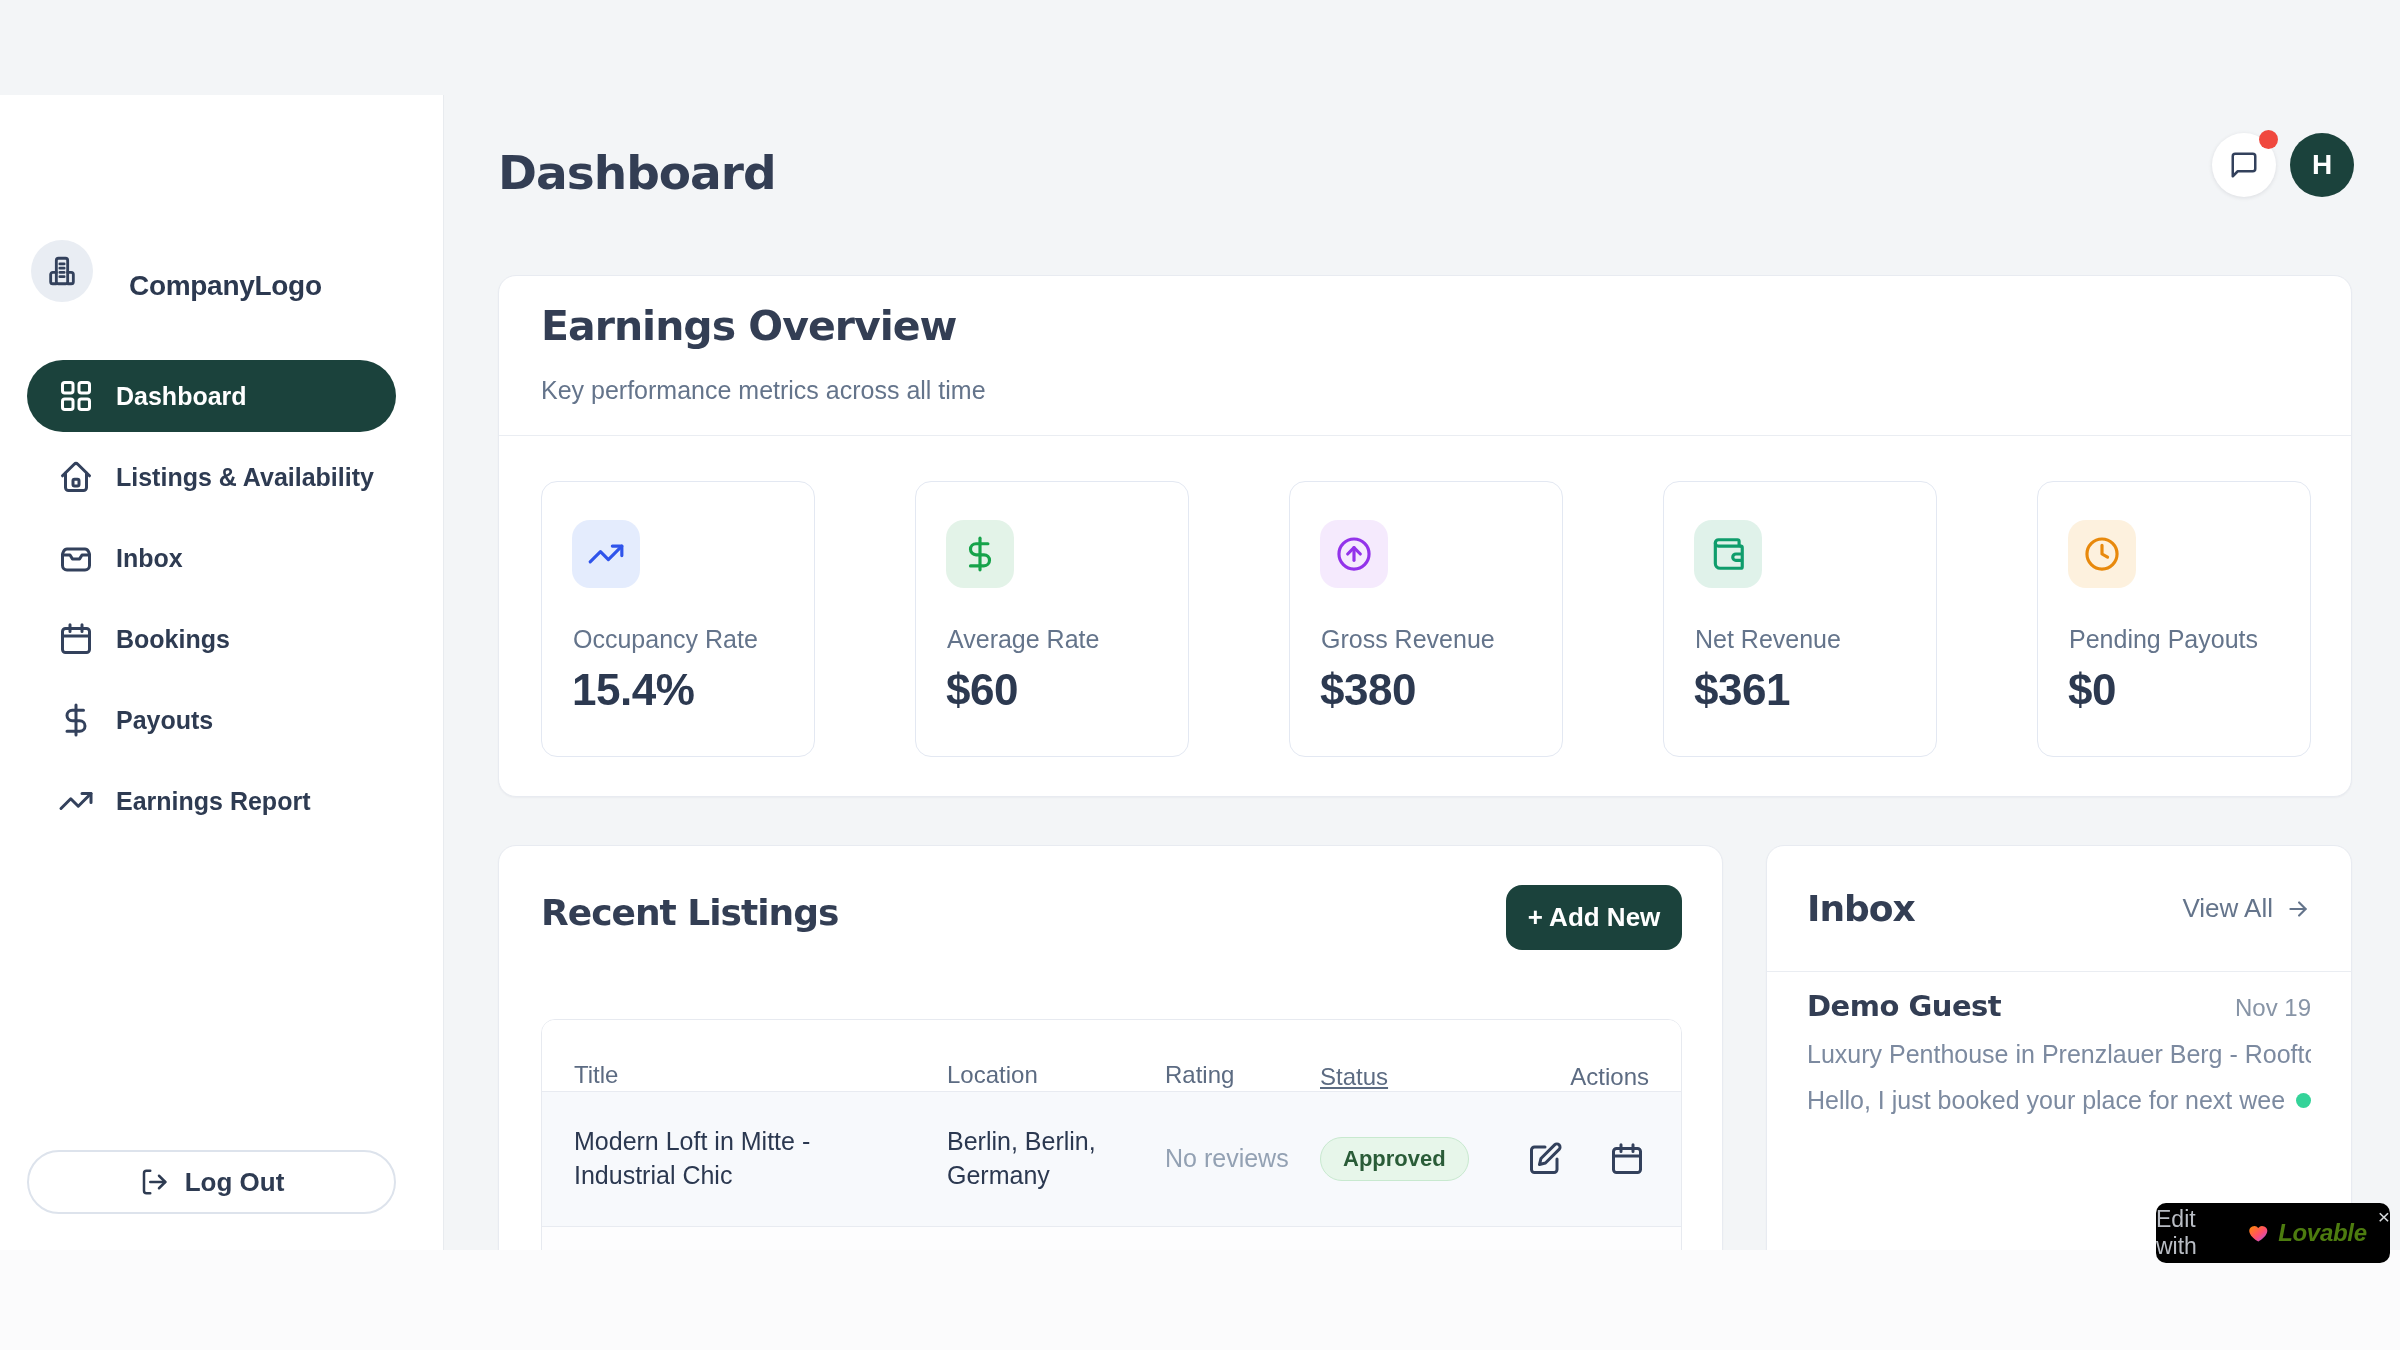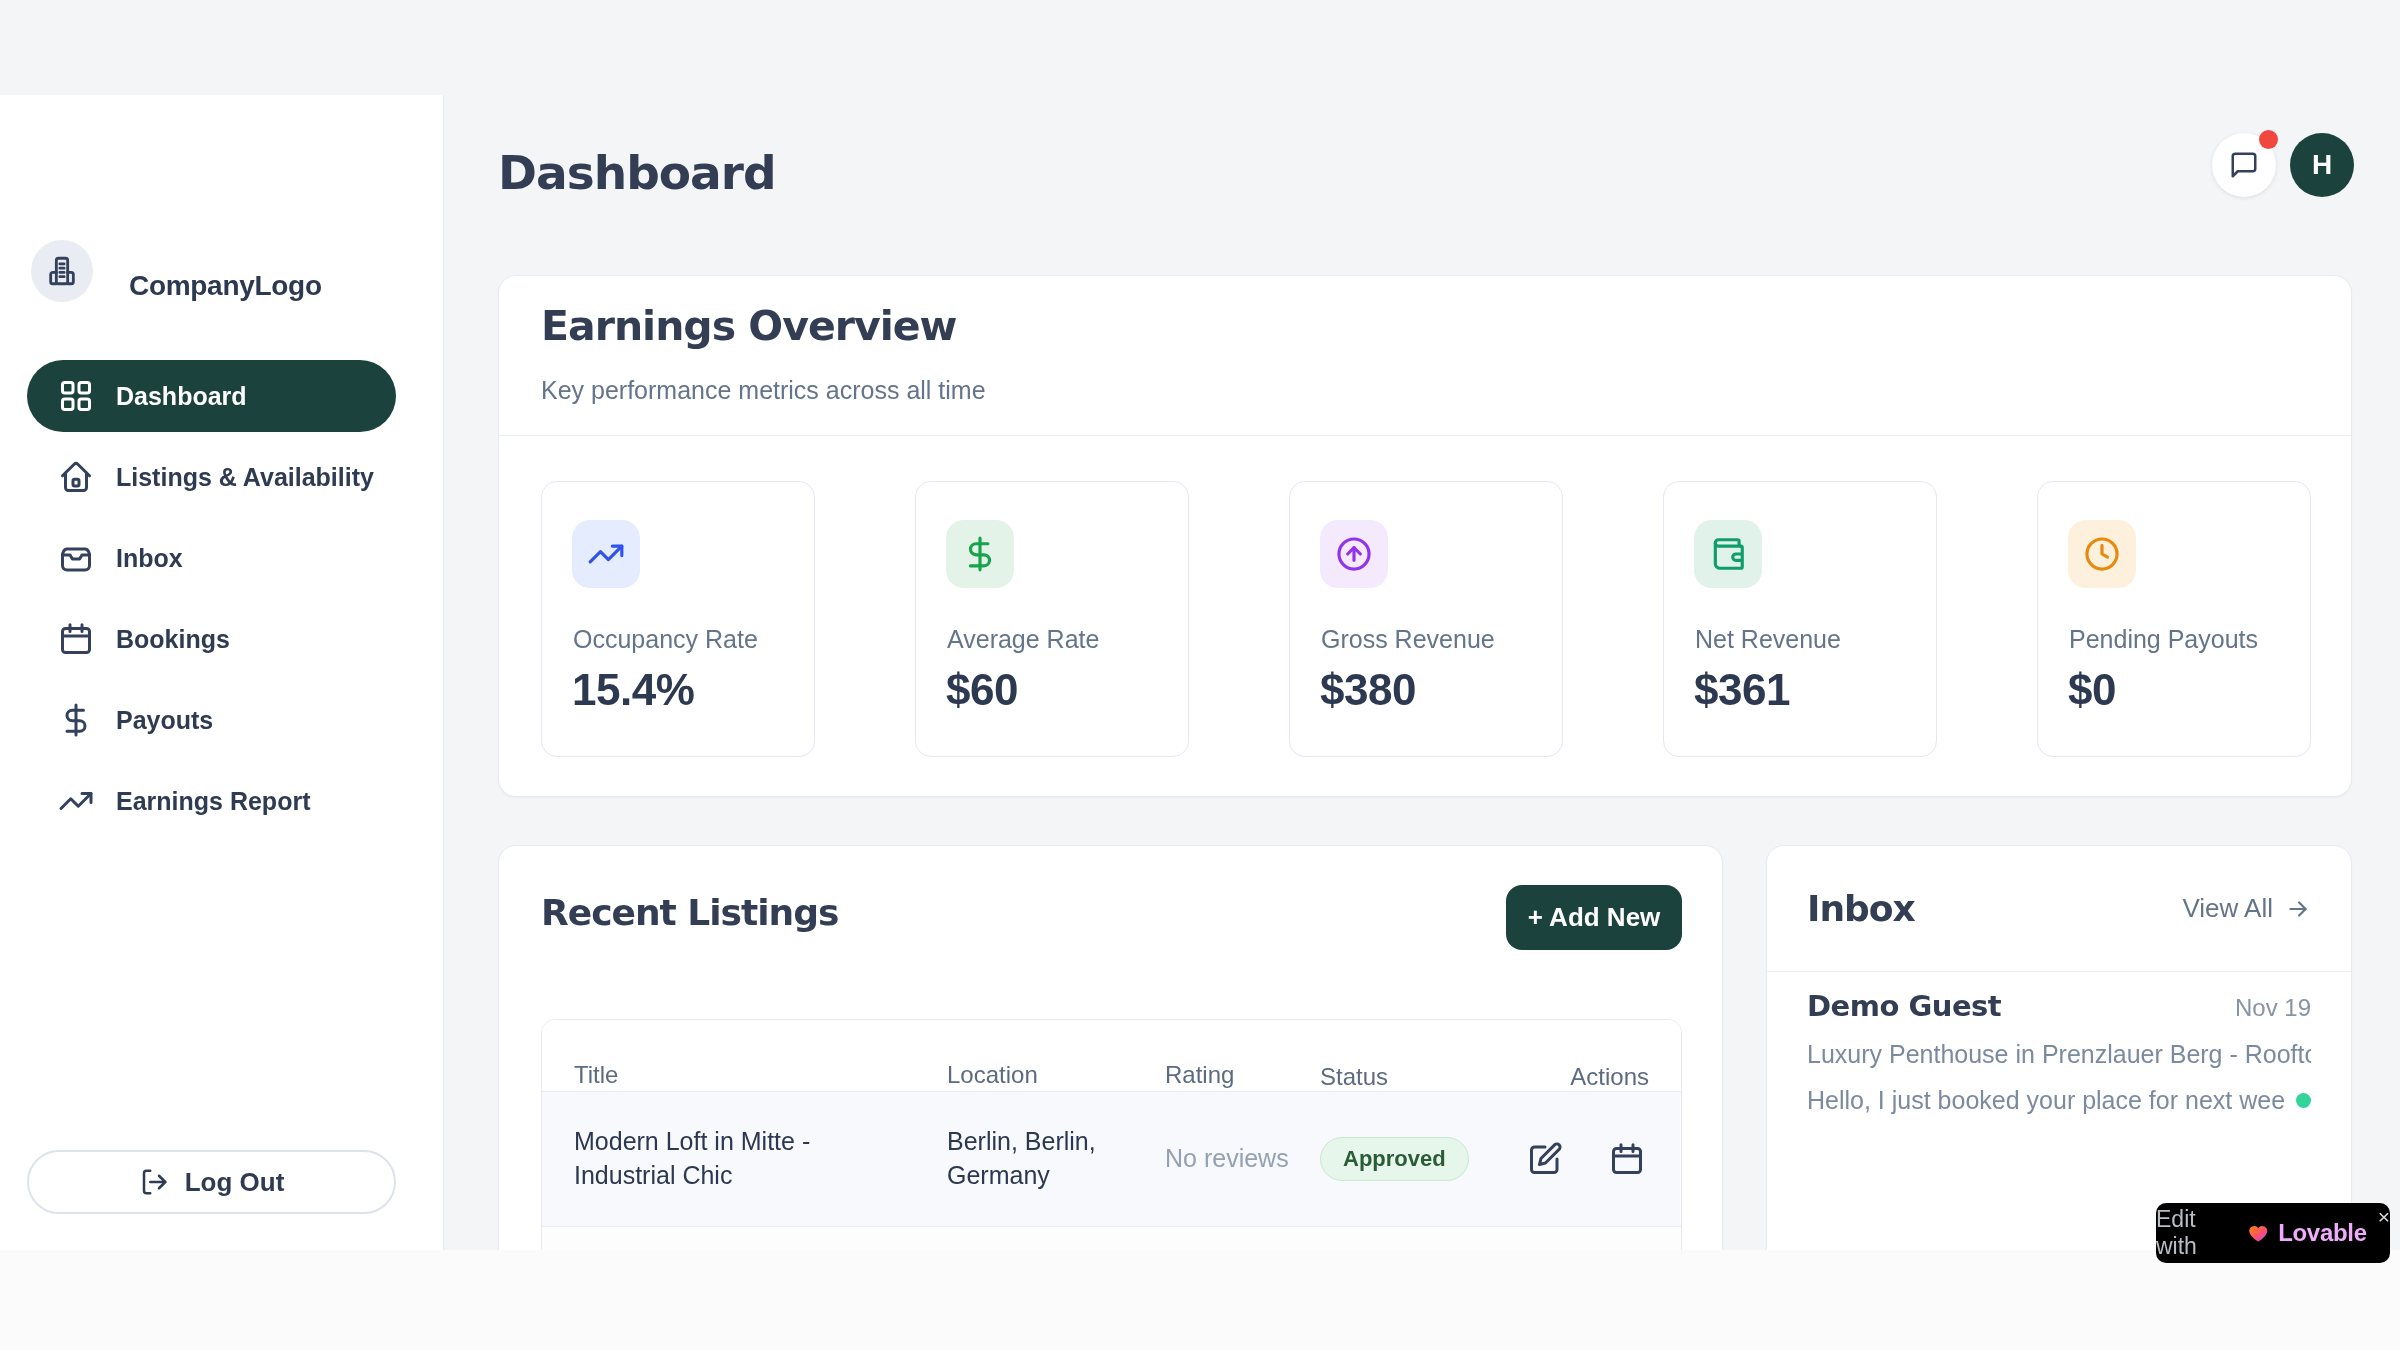--- a/index.html
+++ b/index.html
@@ -62,21 +62,21 @@
   .listings { left:54px; top:750px; width:1225px; height:560px; }
   .listings-title { position:absolute; left:42px; top:46px; font-size:36px; }
   .add-btn { position:absolute; left:1007px; top:39px; width:176px; height:65px; border-radius:16px; background:#1b423c; color:#fff; font-size:26px; font-weight:700; display:flex; align-items:center; justify-content:center; cursor:pointer; border:none; }
   .table { position:absolute; left:42px; top:173px; width:1141px; border:1px solid #e7eaf0; border-radius:14px; overflow:hidden; background:#fff; }
   .thead { display:flex; align-items:flex-end; height:72px; padding:0 32px; color:#5c6b82; font-size:24px; border-bottom:1px solid #e8ebf1; background:#fff; }
   .trow { display:flex; align-items:center; min-height:135px; padding:0 32px; background:#f7f9fc; border-bottom:1px solid #e8ebf1; font-size:25px; color:#2b3850; }
   .trow2 { height:40px; background:#fdfdfe; }
   .col-title { width:373px; padding-right:30px; line-height:1.35; }
   .col-loc { width:218px; padding-right:20px; line-height:1.35; }
   .col-rating { width:155px; line-height:1.35; }
-  .col-status { width:196px; }
+  .col-status { width:196px;text-decoration:underline; }
   .col-actions { flex:1; text-align:right; }
   .trow .col-rating { color:#93a1b3; }
   .badge { display:inline-block; background:#e7f6ea; border:1px solid #c8e9cf; color:#2a5c38; font-size:22px; font-weight:600; border-radius:999px; padding:8px 22px; }
   .actions-cell { flex:1; display:flex; justify-content:flex-end; gap:46px; padding-right:4px; }
   .action-icon { width:36px; height:36px; color:#33415c; cursor:pointer; }
   .action-icon svg { width:36px; height:36px; }
 
   
   .inboxcard { left:1322px; top:750px; width:586px; height:560px; }
   .inbox-head { position:absolute; left:40px; right:40px; top:42px; display:flex; align-items:center; justify-content:space-between; }
@@ -89,21 +89,21 @@
   .msg-sender { font-size:29px; letter-spacing:-0.5px; }
   .msg-date { font-size:24px; color:#8794a6; }
   .msg-line { margin-top:17px; font-size:25px; color:#7c8aa0; white-space:nowrap; overflow:hidden; }
   .msg-line2 { display:flex; align-items:center; justify-content:space-between; gap:12px; }
   .msg-line2 span { white-space:nowrap; overflow:hidden; }
   .unread-dot { flex:0 0 auto; width:15px; height:15px; border-radius:50%; background:#34d399; }
 
   
   .lovable { position:absolute; left:2156px; top:1203px; width:234px; height:60px; background:#000; border-radius:10px; display:flex; align-items:center; justify-content:center; gap:9px; z-index:50; cursor:pointer; }
   .lovable .prefix { color:#b9bdc4; font-size:23px; }
-  .lovable .brand { color:#f0abfc; font-size:24px; font-weight:800; letter-spacing:-0.3px; }
+  .lovable .brand { color:#4d7c0f; font-size:24px; font-weight:800; letter-spacing:-0.3px;font-style:italic; }
   .lovable .heart { width:24px; height:24px; }
   .lovable .close { color:#d7dadd; font-size:21px; margin-left:2px; align-self:flex-start; margin-top:2px; cursor:pointer; }
 
   svg.ic { fill:none; stroke:currentColor; stroke-width:2; stroke-linecap:round; stroke-linejoin:round; }
 </style>
 </head>
 <body>
 
 <div class="app">
 

